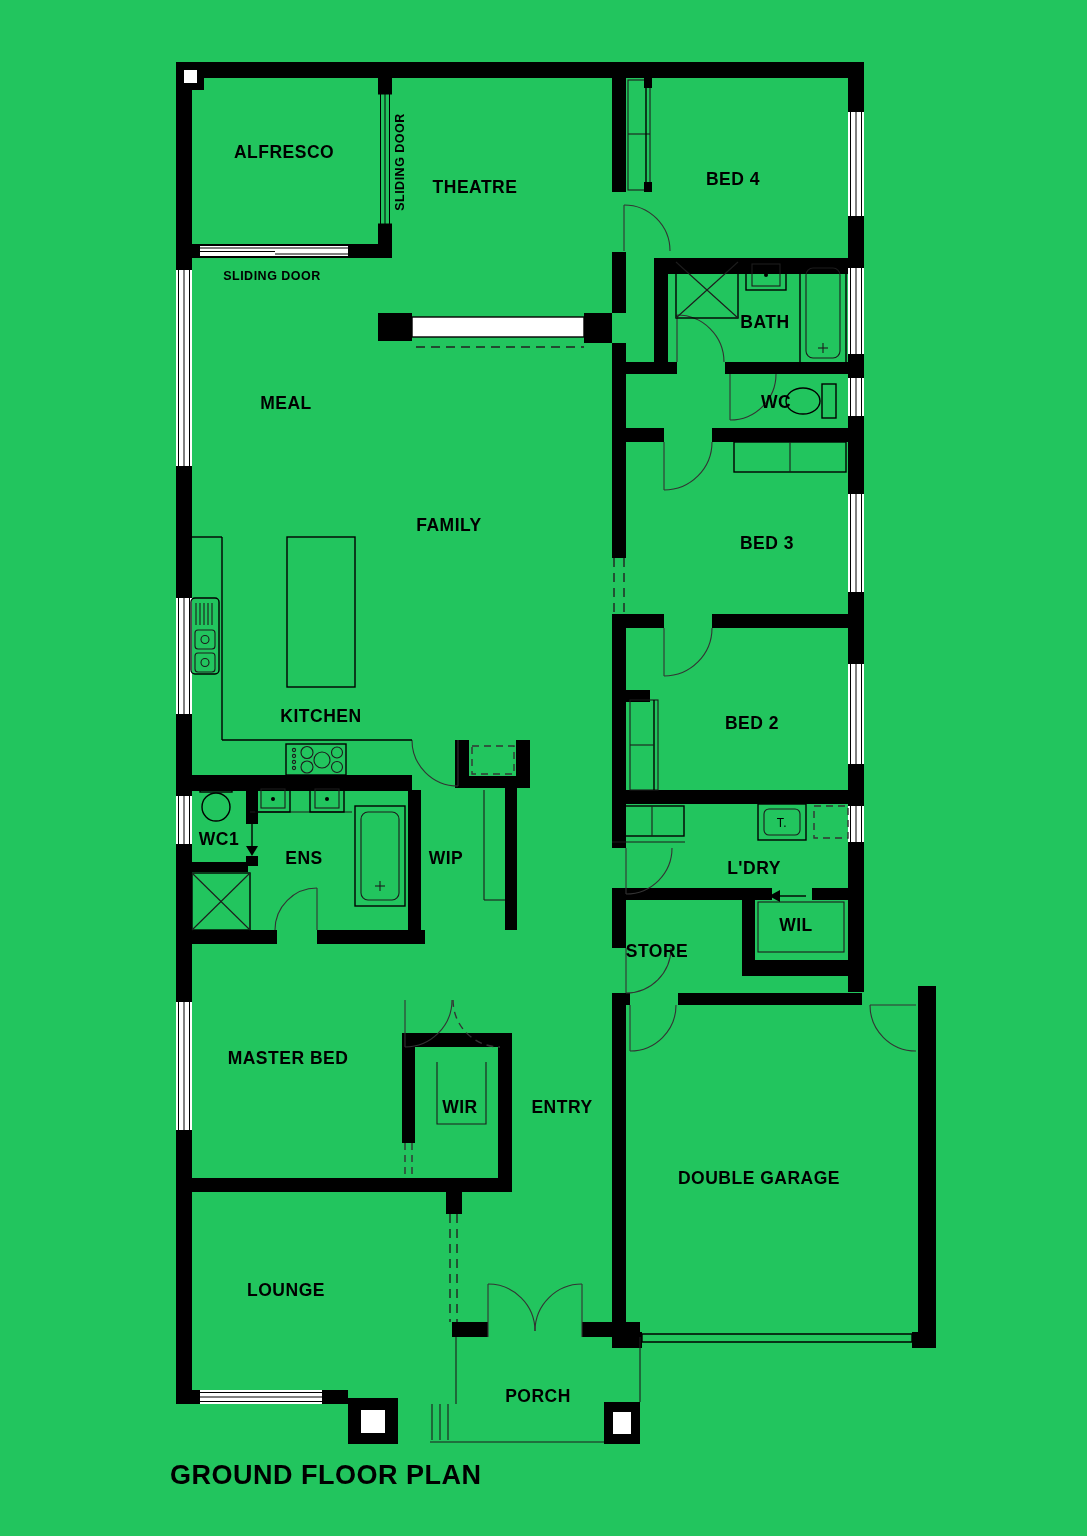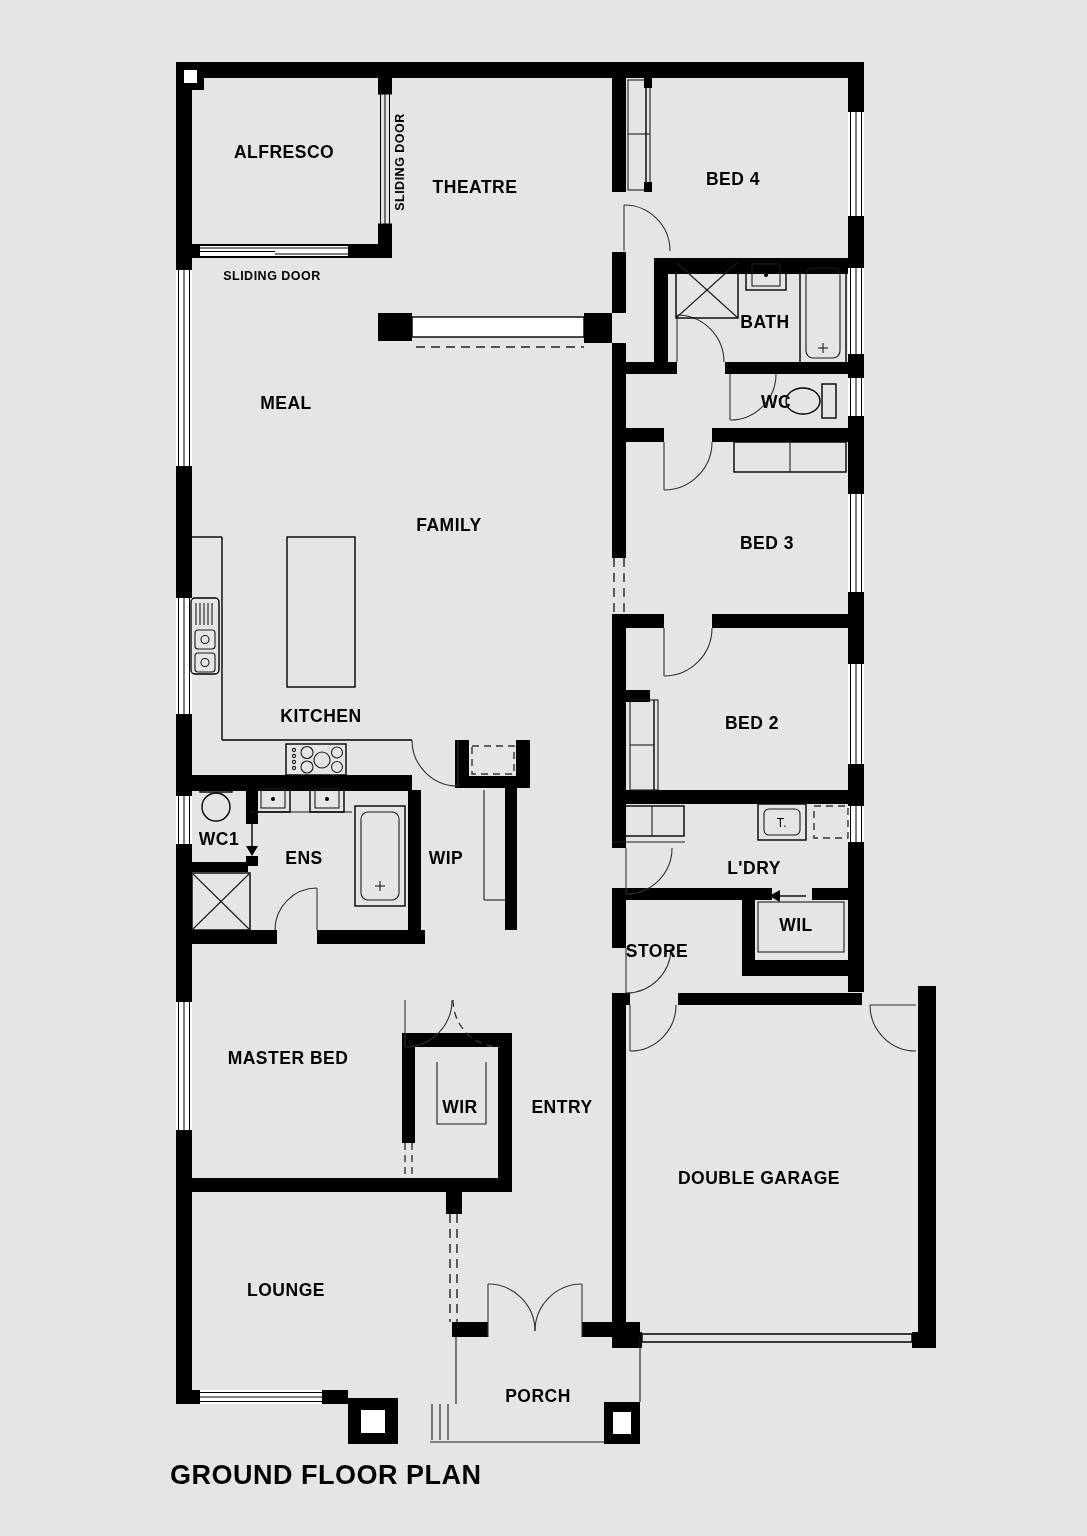--- a/index.html
+++ b/index.html
@@ -1,16 +1,16 @@
 <!DOCTYPE html>
 <html><head>
 <meta charset="utf-8">
 <style>
   html,body{margin:0;padding:0;background:#ffffff;}
-  .plan-wrap{width:1087px;height:1536px;position:relative;background:#e5e5e5;}
+  .plan-wrap{width:1087px;height:1536px;position:relative;background:#22c55e;}
   svg{display:block;}
   svg text{font-family:"Liberation Sans","DejaVu Sans",sans-serif;font-weight:700;fill:#000;letter-spacing:.5px;}
   .room-label{font-size:17.5px;}
   .small-label{font-size:12.5px;}
   .tiny-label{font-size:12px;font-weight:400;}
   .title-label{font-size:27px;letter-spacing:.5px;}
   .wall{fill:#000;}
   .thin{stroke:#000;stroke-width:1.4;fill:none;}
   .thin2{stroke:#1c1c1c;stroke-width:1.1;fill:none;}
   .glass{stroke:#000;stroke-width:1;fill:none;}

